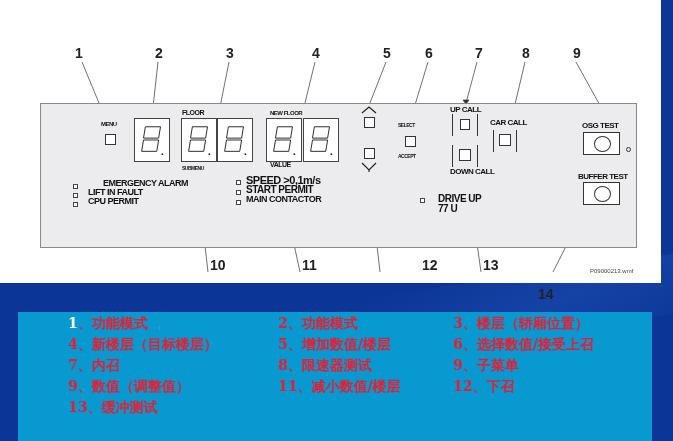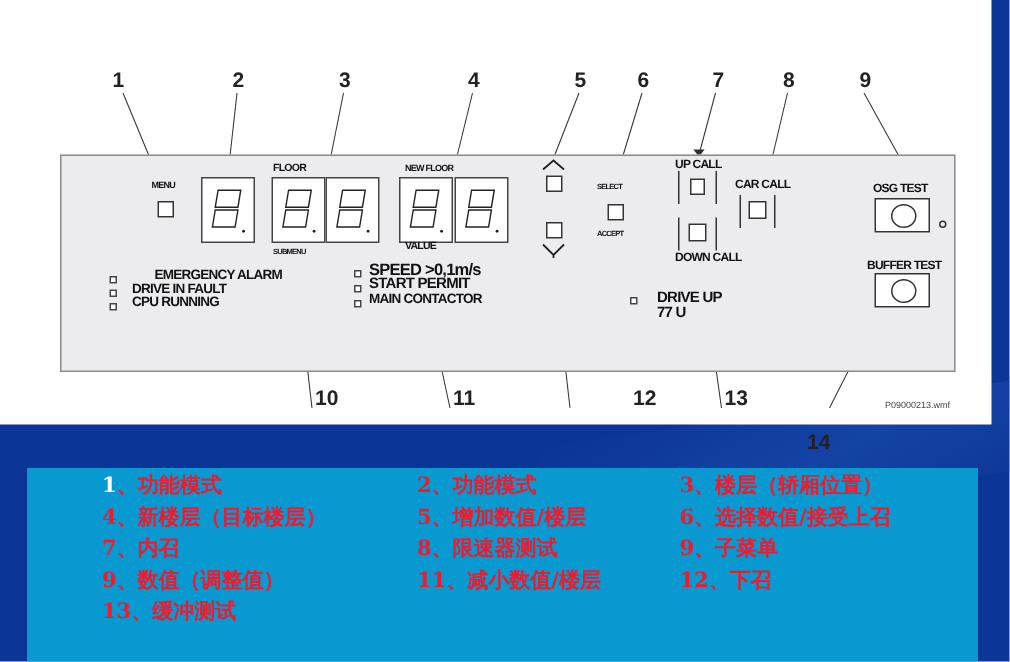--- a/index.html
+++ b/index.html
@@ -113,23 +113,23 @@
         <path d="M11 8 L27 8 L25 20 L9 20 Z M9 22 L25 22 L23 34 L7 34 Z" fill="none" stroke="#222" stroke-width="1"></path>
         <circle cx="29" cy="37" r="1" fill="#222"></circle>
       </svg>
   </div>
   <div class="lbl" style="left:182px;top:165px;font-size:5px;">SUBMENU</div>
   <div class="lbl" style="left:270px;top:161px;font-size:7px;">VALUE</div>
 
   <div class="led" style="left:73px;top:184px;"></div>
   <div class="lbl" style="left:88px;top:178px;font-size:9px;margin-left:15px;">EMERGENCY ALARM</div>
   <div class="led" style="left:73px;top:193px;"></div>
-  <div class="lbl" style="left:88px;top:187px;font-size:9px;">DRIVE IN FAULT</div>
+  <div class="lbl" style="left:88px;top:187px;font-size:9px;">LIFT IN FAULT</div>
   <div class="led" style="left:73px;top:202px;"></div>
-  <div class="lbl" style="left:88px;top:196px;font-size:9px;">CPU RUNNING</div>
+  <div class="lbl" style="left:88px;top:196px;font-size:9px;">CPU PERMIT</div>
 
   <div class="led" style="left:236px;top:180px;"></div>
   <div class="lbl" style="left:246px;top:174px;font-size:11px;">SPEED &gt;0,1m/s</div>
   <div class="led" style="left:236px;top:190px;"></div>
   <div class="lbl" style="left:246px;top:184px;font-size:10px;">START PERMIT</div>
   <div class="led" style="left:236px;top:200px;"></div>
   <div class="lbl" style="left:246px;top:194px;font-size:9px;">MAIN CONTACTOR</div>
 
   <svg style="position:absolute;left:361px;top:106px;width:16px;height:8px;" viewBox="0 0 16 8">
       <path d="M1 7 L8 1 L15 7" fill="none" stroke="#222" stroke-width="1.2"></path>

